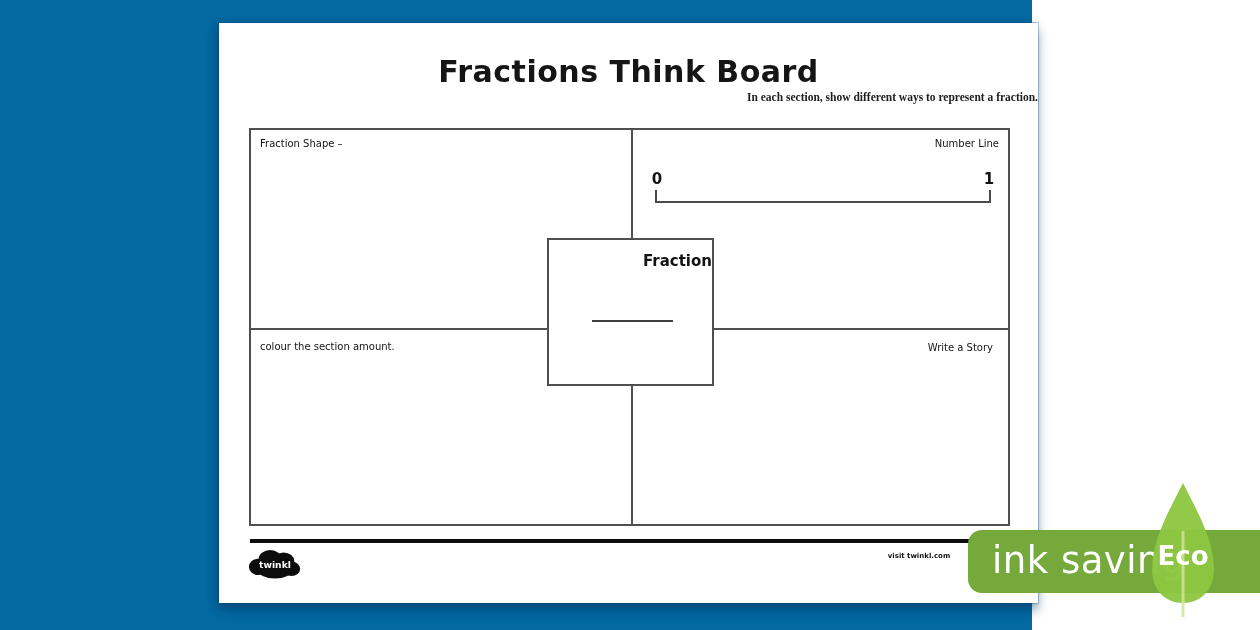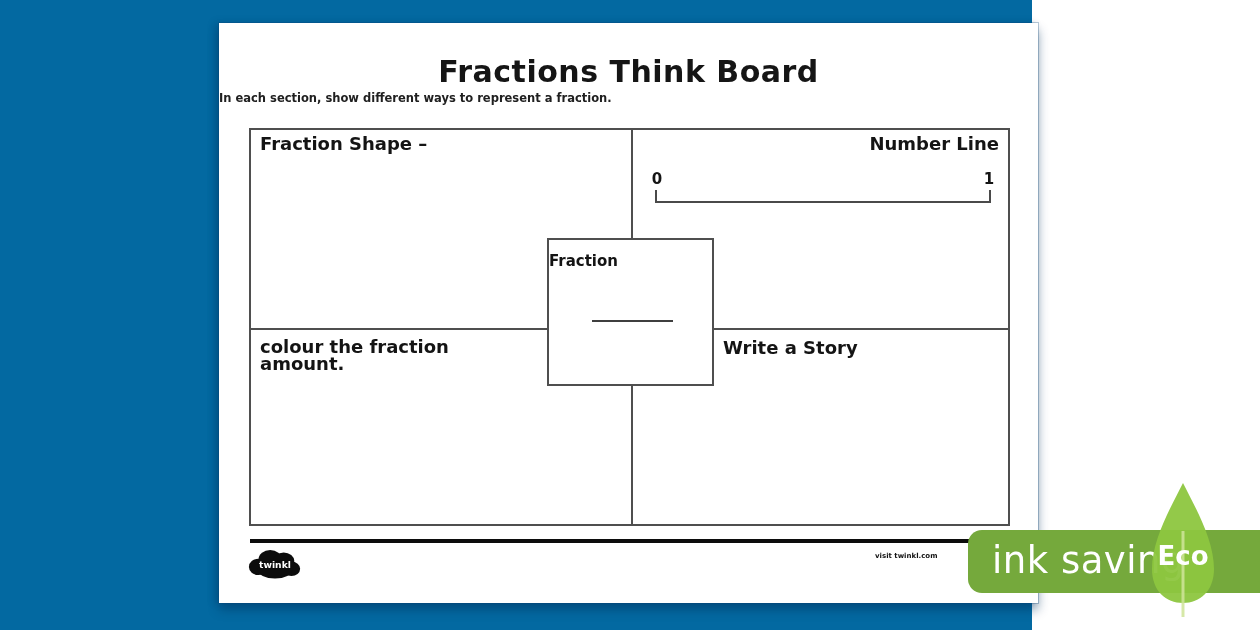--- a/index.html
+++ b/index.html
@@ -14,64 +14,64 @@
     box-shadow:0 0 0 1px rgba(10,70,120,.28), 0 7px 10px rgba(5,50,95,.45), -4px 0 7px rgba(5,50,95,.25);
   }
 
   .title {
     position:absolute; left:0; top:31px; width:100%;
     text-align:center; font-size:30px; font-weight:bold; color:#151515;
     letter-spacing:.5px;
   }
   .subtitle {
     position:absolute; left:0; top:68px; width:100%;
-    text-align:left; font-size:11.5px; font-weight:bold; color:#202020;
+    text-align:right; font-size:11.5px; font-weight:bold; color:#202020;font-family:Liberation Serif, serif;
   }
 
   .grid {
     position:absolute; left:30px; top:105px; width:761px; height:398px;
     border:2px solid #4f4f4f; background:#fff;
   }
   .v-divider { position:absolute; left:380px; top:0; width:2px; height:100%; background:#4f4f4f; }
   .h-divider { position:absolute; left:0; top:198px; width:100%; height:2px; background:#4f4f4f; }
 
-  .sec-label { position:absolute; font-size:18px; font-weight:bold; color:#141414; line-height:17px; }
+  .sec-label { position:absolute; font-size:10px; font-weight:normal; color:#141414; line-height:17px; }
   .sec-tl { left:9px; top:5px; width:360px; }
   .sec-tr { left:388px; top:5px; width:360px;text-align:right; }
   .sec-bl { left:9px; top:208px; width:270px; }
-  .sec-br { left:472px; top:209px; width:270px; }
+  .sec-br { left:472px; top:209px; width:270px;text-align:right; }
 
   
   .nl-zero { position:absolute; left:396px; top:40px; width:20px; text-align:center;
              font-size:15px; font-weight:bold; color:#141414; }
   .nl-one  { position:absolute; left:728px; top:40px; width:20px; text-align:center;
              font-size:15px; font-weight:bold; color:#141414; }
   .nl-line {
     position:absolute; left:404px; top:60px; width:336px; height:13px;
     border-left:2px solid #4a4a4a; border-right:2px solid #4a4a4a; border-bottom:2px solid #4a4a4a;
   }
 
   .fraction-box {
     position:absolute; left:328px; top:215px; width:167px; height:148px;
     background:#ffffff; border:2px solid #4f4f4f;
   }
   .fraction-box .fb-title {
-    position:absolute; left:0; top:12px; width:100%; text-align:left;
+    position:absolute; left:0; top:12px; width:100%; text-align:right;
     font-size:15px; font-weight:bold; color:#141414;
   }
   .fraction-bar {
     position:absolute; left:43px; top:80px; width:81px; height:2px; background:#3f3f3f;
   }
 
   .footer-line {
     position:absolute; left:31px; top:516px; width:760px; height:4px; background:#0c0c0c;
   }
   .twinkl-logo { position:absolute; left:27px; top:523px; width:58px; height:36px; }
   .visit-text {
-    position:absolute; left:656px; top:529px; width:88px; text-align:left;
+    position:absolute; left:656px; top:529px; width:88px; text-align:center;
     font-size:7px; font-weight:bold; color:#111;
   }
 
   
   .eco-band {
     position:absolute; left:968px; top:530px; width:292px; height:63px;
     background:#75a93c; border-radius:14px 0 0 14px;
   }
   .eco-band .ink-label {
     position:absolute; left:24px; top:0; height:63px; line-height:62px;
@@ -102,21 +102,21 @@
       </div>
 
       <div class="sec-label sec-tr">
         <div>Number Line</div>
       </div>
       <div class="nl-zero">0</div>
       <div class="nl-one">1</div>
       <div class="nl-line"></div>
 
       <div class="sec-label sec-bl">
-        <div>colour the fraction amount.</div>
+        <div>colour the section amount.</div>
       </div>
 
       <div class="sec-label sec-br">
         <div>Write a Story</div>
       </div>
     </div>
 
     <div class="fraction-box">
       <div class="fb-title">Fraction</div>
       <div class="fraction-bar"></div>

